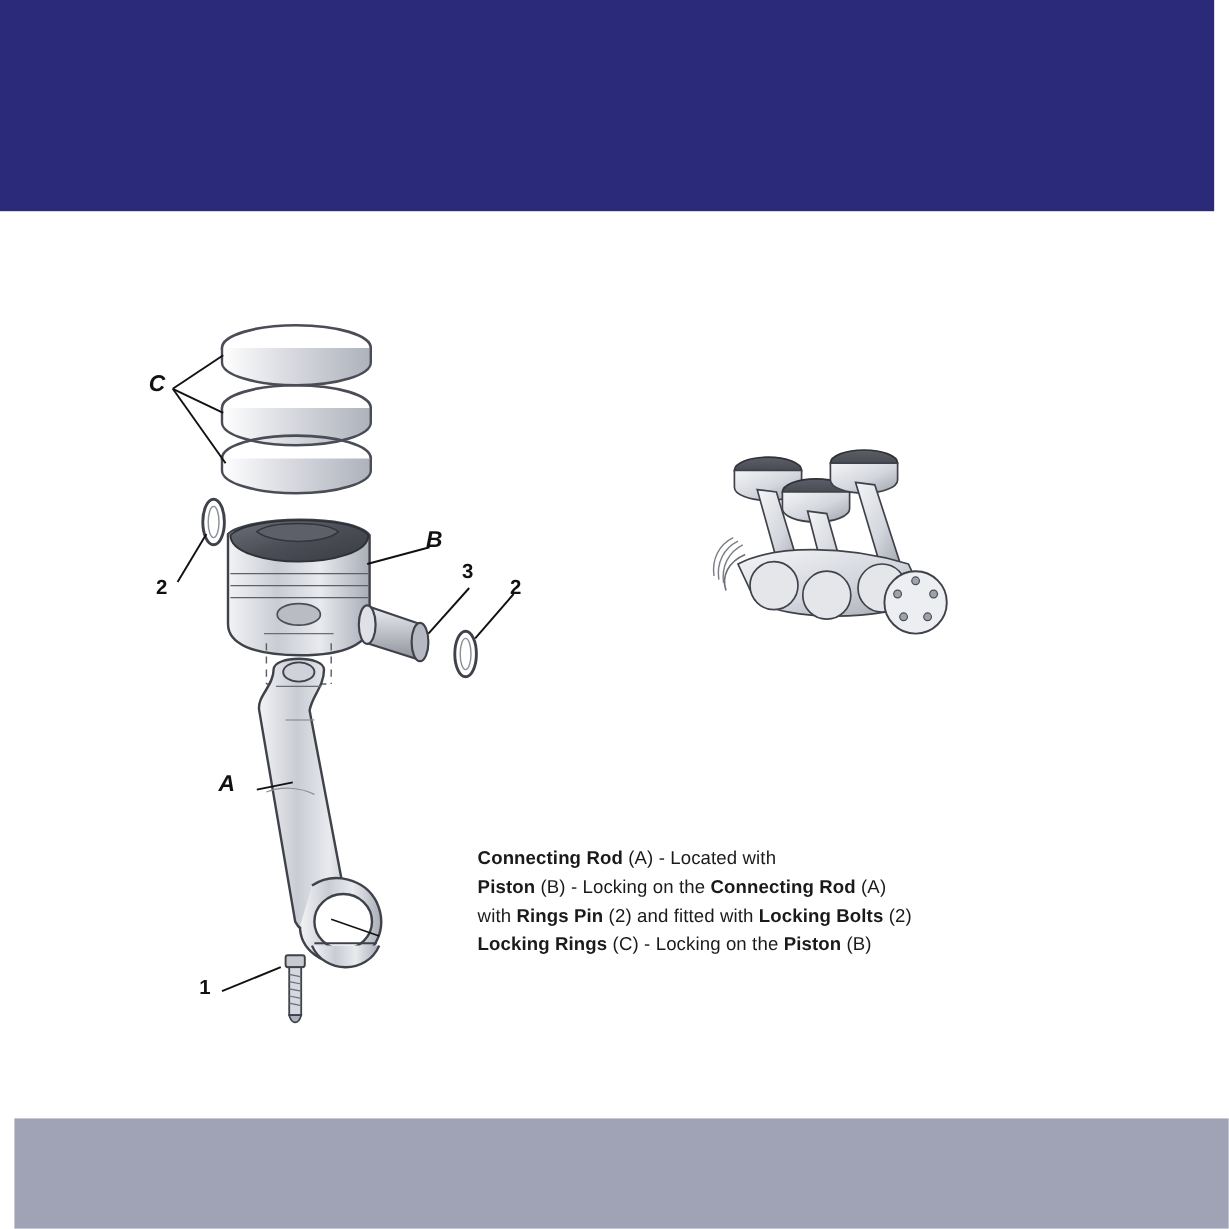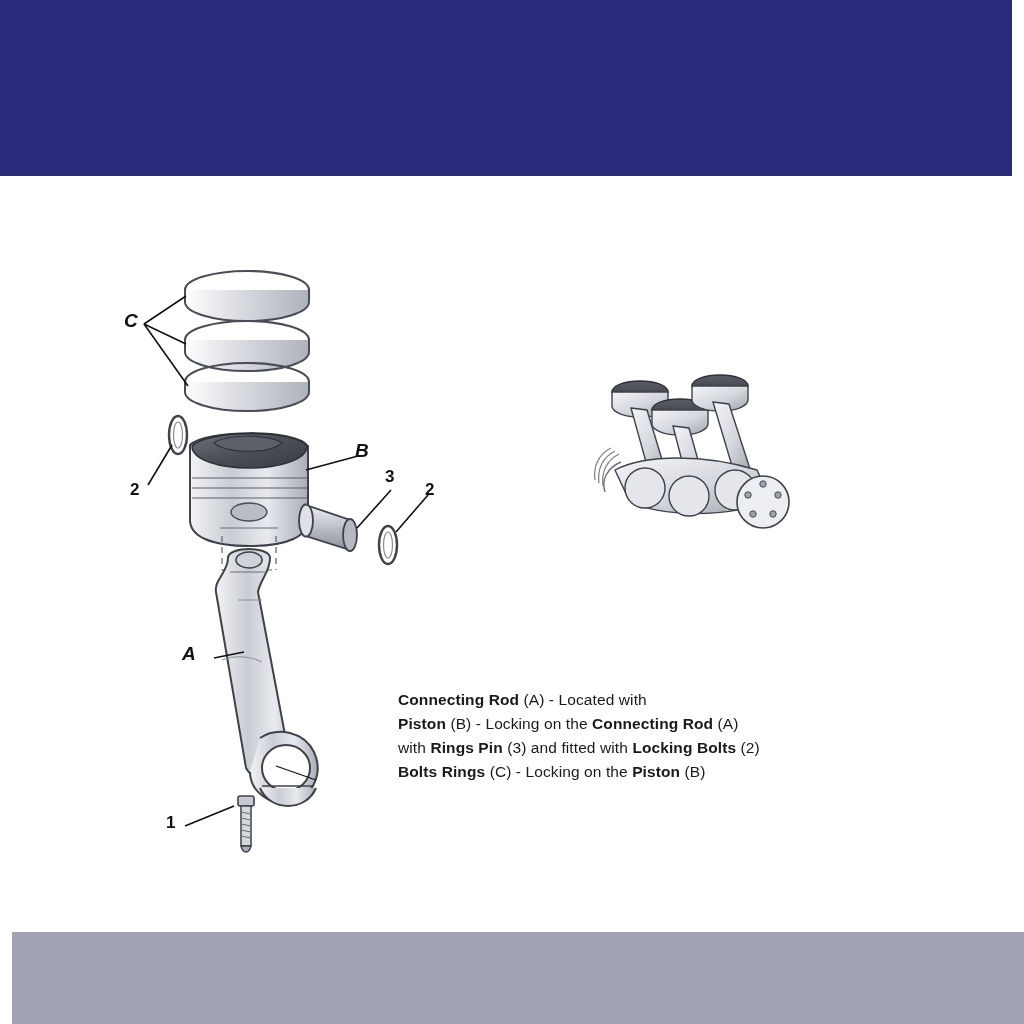--- a/index.html
+++ b/index.html
@@ -43,21 +43,21 @@
     left: 110px; top: 240px;
     width: 420px; height: 640px;
   }
   .thumb {
     position: absolute;
     left: 585px; top: 350px;
     width: 230px; height: 230px;
   }
   .caption {
     position: absolute;
-    left: 398px; top: 688px;
+    left: 398px; top: 704px;
     width: 470px;
     font-size: 15.5px;
     line-height: 24px;
     color: #1a1a1a;
     letter-spacing: 0.1px;
   }
   .caption b { font-weight: bold; }
   .callout {
     position: absolute;
     font-style: italic;
@@ -251,17 +251,17 @@
   <div class="callout c-B">B</div>
   <div class="callout c-A">A</div>
   <div class="callout c-2a">2</div>
   <div class="callout c-2b">2</div>
   <div class="callout c-3">3</div>
   <div class="callout c-1">1</div>
 
   <div class="caption" id="caption-host">
       <div><b>Connecting Rod</b><span> (A) - Located with</span></div>
       <div><b>Piston</b><span> (B) - Locking on the </span><b>Connecting Rod</b><span> (A)</span></div>
-      <div><span>with </span><b>Rings Pin</b><span> (3) and fitted with </span><b>Locking Bolts</b><span> (2)</span></div>
-      <div><b>Bolts Rings</b><span> (C) - Locking on the </span><b>Piston</b><span> (B)</span></div>
+      <div><span>with </span><b>Rings Pin</b><span> (2) and fitted with </span><b>Locking Bolts</b><span> (2)</span></div>
+      <div><b>Locking Rings</b><span> (C) - Locking on the </span><b>Piston</b><span> (B)</span></div>
     </div>
 
 </div>
 
 </body></html>

